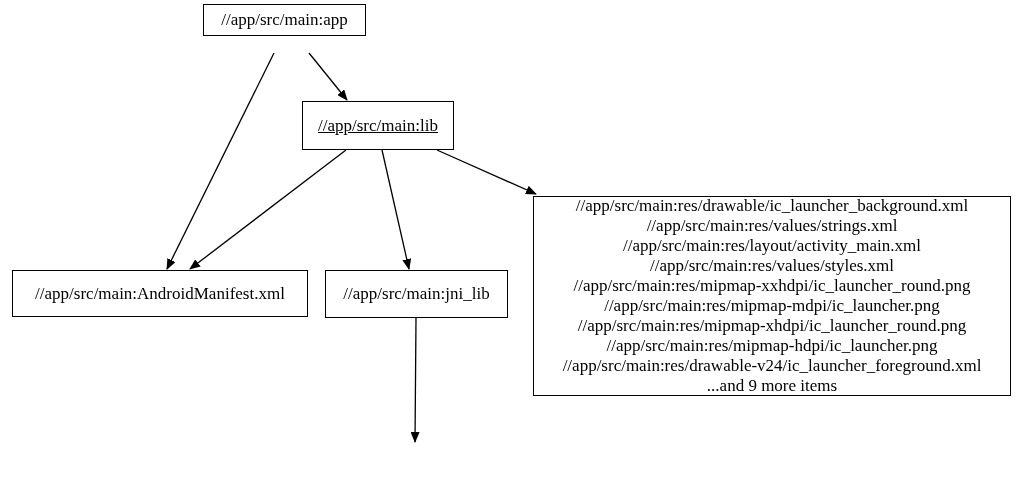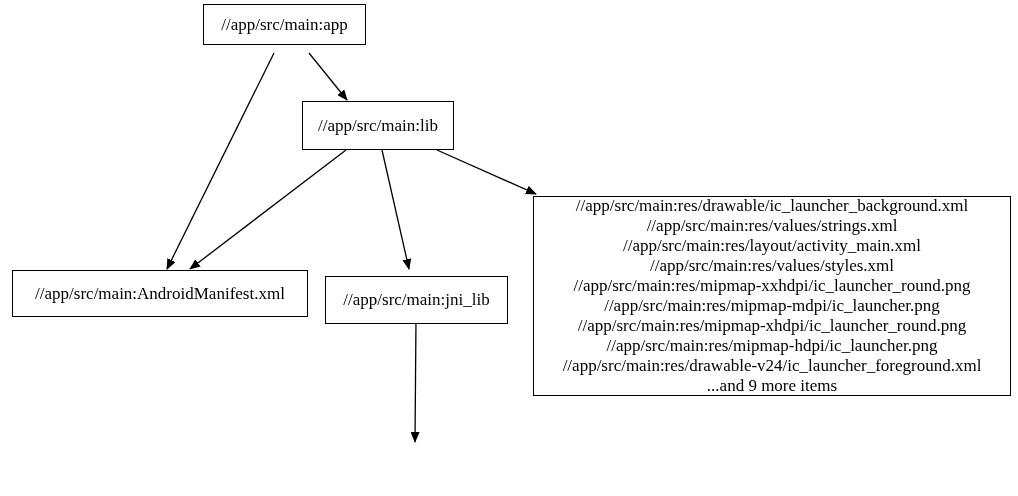--- a/index.html
+++ b/index.html
@@ -30,24 +30,24 @@
     background: #ffffff;
     display: flex;
     flex-direction: column;
     align-items: center;
     justify-content: center;
     text-align: center;
     font-size: 17px;
     line-height: 20px;
     white-space: nowrap;
   }
-  .node-app      { left: 203px; top: 4px;   width: 163px; height: 41px; }
-  .node-lib      { left: 302px; top: 101px; width: 152px; height: 49px; }
+  .node-app      { left: 203px; top: 4px;   width: 163px; height: 32px; }
+  .node-lib      { left: 302px; top: 101px; width: 152px; height: 49px; text-decoration: underline; }
   .node-manifest { left: 12px;   top: 270px; width: 296px; height: 47px; }
-  .node-jni-lib  { left: 325px; top: 270px; width: 183px; height: 48px; margin-top: 6px; }
+  .node-jni-lib  { left: 325px; top: 270px; width: 183px; height: 48px; }
   .node-res      { left: 533px; top: 196px; width: 478px; height: 200px; text-align: right; }
   .node-cpp      { left: 281px; top: 443px; width: 269px; height: 48px; }
   .edge-line {
     stroke: #000000;
     stroke-width: 1.3;
     fill: none;
   }
 </style>
 </head>
 <body>

